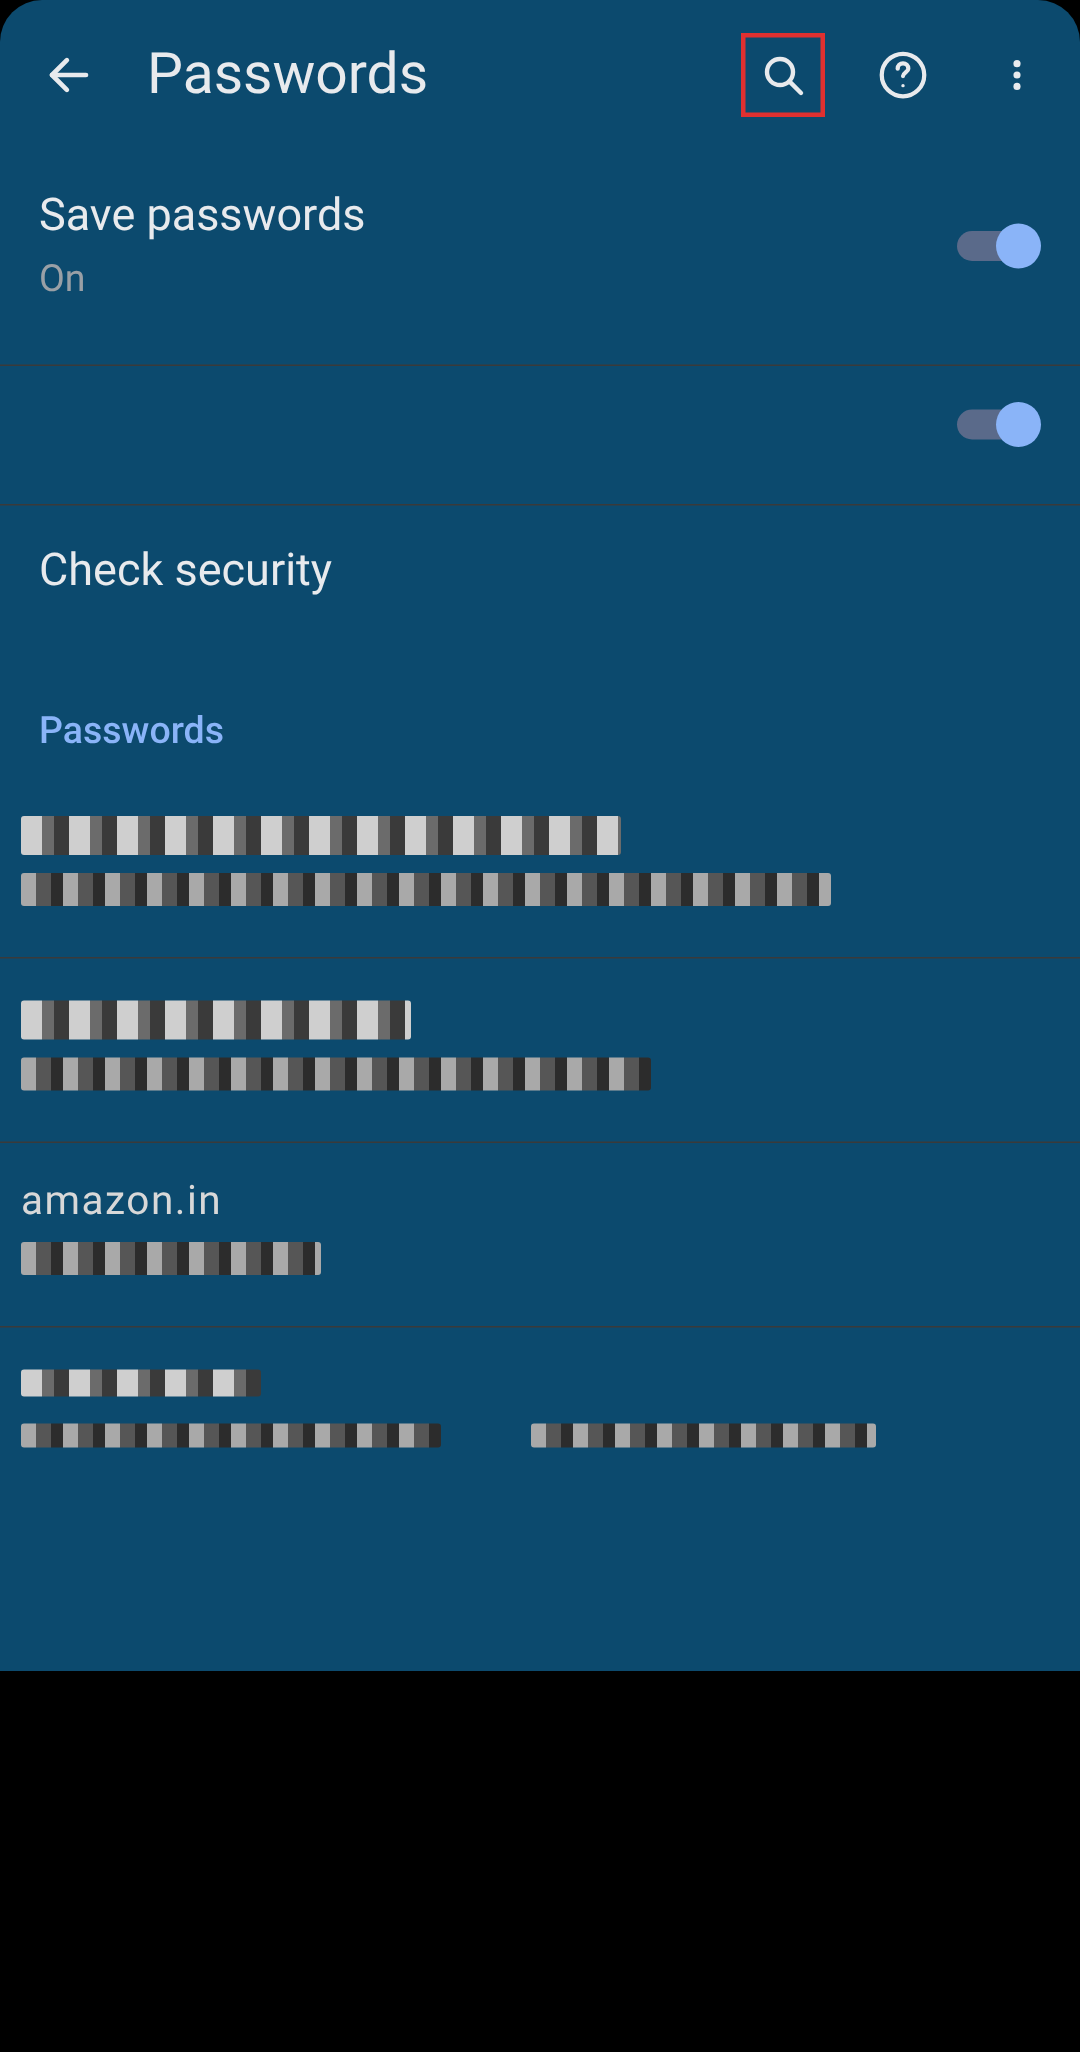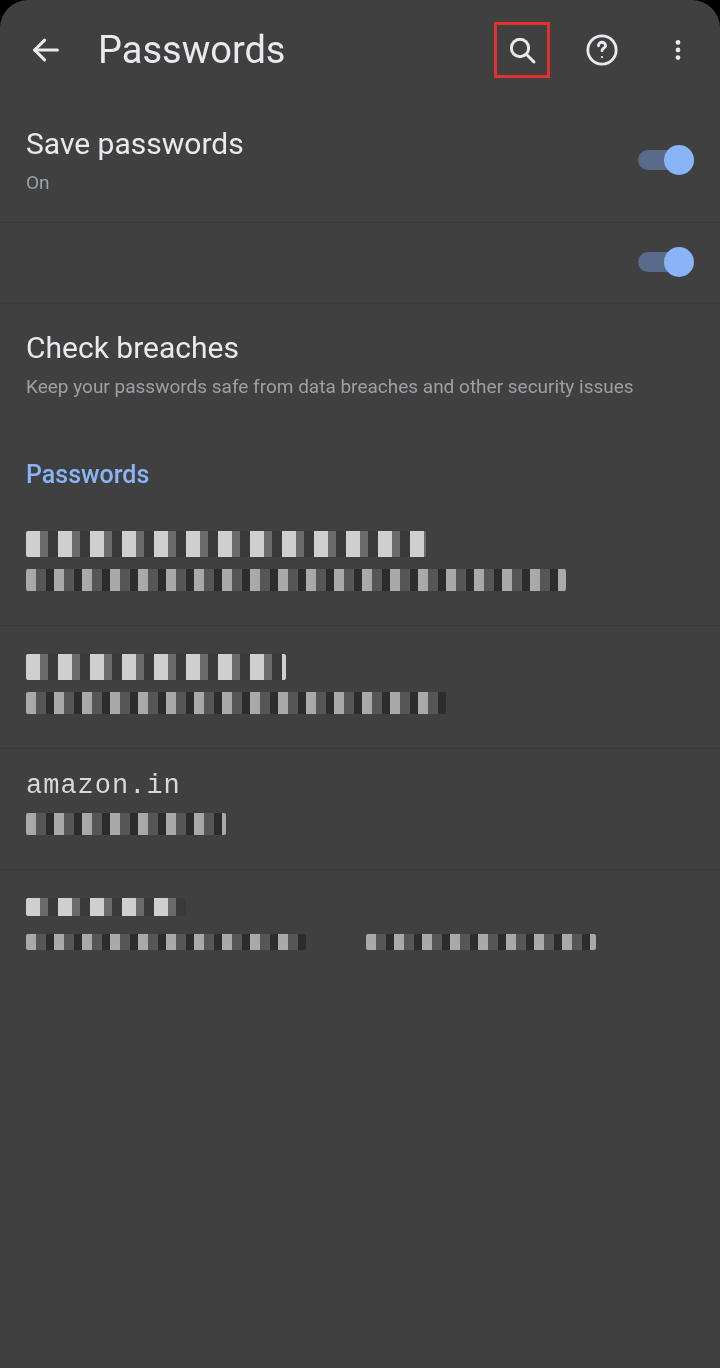--- a/index.html
+++ b/index.html
@@ -6,22 +6,22 @@
   body {
     width: 720px;
     height: 1368px;
     background: #000;
     font-family: 'Roboto', 'Segoe UI', Arial, sans-serif;
     color: #e8eaed;
     overflow: hidden;
   }
   .screen {
     width: 720px;
-    height: 1368px;
-    background: #404040;
+    height: 1114px;
+    background: #0c4a6e;
     border-radius: 28px 28px 0 0;
     overflow: hidden;
     display: flex;
     flex-direction: column;
   }
   .header {
     display: flex;
     align-items: center;
     padding: 22px 18px 22px 22px;
     gap: 28px;
@@ -41,32 +41,32 @@
     color: #e8eaed;
   }
   .search-highlight {
     border: 3px solid #e03030;
     padding: 2px;
     width: 56px;
     height: 56px;
     display:flex;align-items:center;justify-content:center;
   }
   .row {
-    padding: 24px 26px 26px 26px;
+    padding: 24px 26px 38px 26px;
     border-bottom: 1px solid #3a3a3a;
   }
   .row-flex { display: flex; align-items: center; gap: 20px; }
   .row-text { flex: 1; }
   .row-title {
     font-size: 30px;
     color: #e8eaed;
     line-height: 1.35;
   }
   .row-sub {
-    font-size: 19px;
+    font-size: 25px;
     color: #9aa0a6;
     line-height: 1.45;
     margin-top: 4px;
   }
   .switch {
     width: 56px; height: 30px; position: relative;
   }
   .switch-track {
     position:absolute; inset:0; margin:auto 0;
     height: 20px; width: 48px; border-radius: 20px;
@@ -77,23 +77,22 @@
     width: 30px; height: 30px; border-radius: 50%;
     background: #8ab4f8;
   }
   .section-label {
     padding: 34px 26px 14px 26px;
     color: #8ab4f8;
     font-size: 25px;
     font-weight: 500;
   }
   .pw-item {
-    padding: 22px 26px 22px 26px;
+    padding: 22px 26px 22px 14px;
     border-bottom: 1px solid #3a3a3a;
-    font-family: Liberation Mono, monospace;
   }
   .pw-item:last-child { border-bottom: none; }
   .blur-a, .blur-b {
     display:block;
     background:
       repeating-linear-gradient(90deg,#cfcfcf 0 14px,#6b6b6b 14px 22px,#3a3a3a 22px 32px);
     height: 26px;
     margin: 6px 0 12px 0;
     border-radius:2px;
     filter: blur(0.3px);
@@ -156,22 +155,21 @@
   <div class="row row-flex">
     <div class="row-text">
     </div>
     <div class="switch">
       <div class="switch-track"></div>
         <div class="switch-thumb"></div>
     </div>
   </div>
 
   <div class="row" style="border-bottom:none">
-    <div class="row-title">Check breaches</div>
-    <div class="row-sub">Keep your passwords safe from data breaches and other security issues</div>
+    <div class="row-title">Check security</div>
   </div>
 
   <div class="section-label">Passwords</div>
 
   <div class="pw-item">
     <span class="blur-a" style="width:400px"></span>
     <span class="blur-b" style="width:540px"></span>
   </div>
 
   <div class="pw-item">

